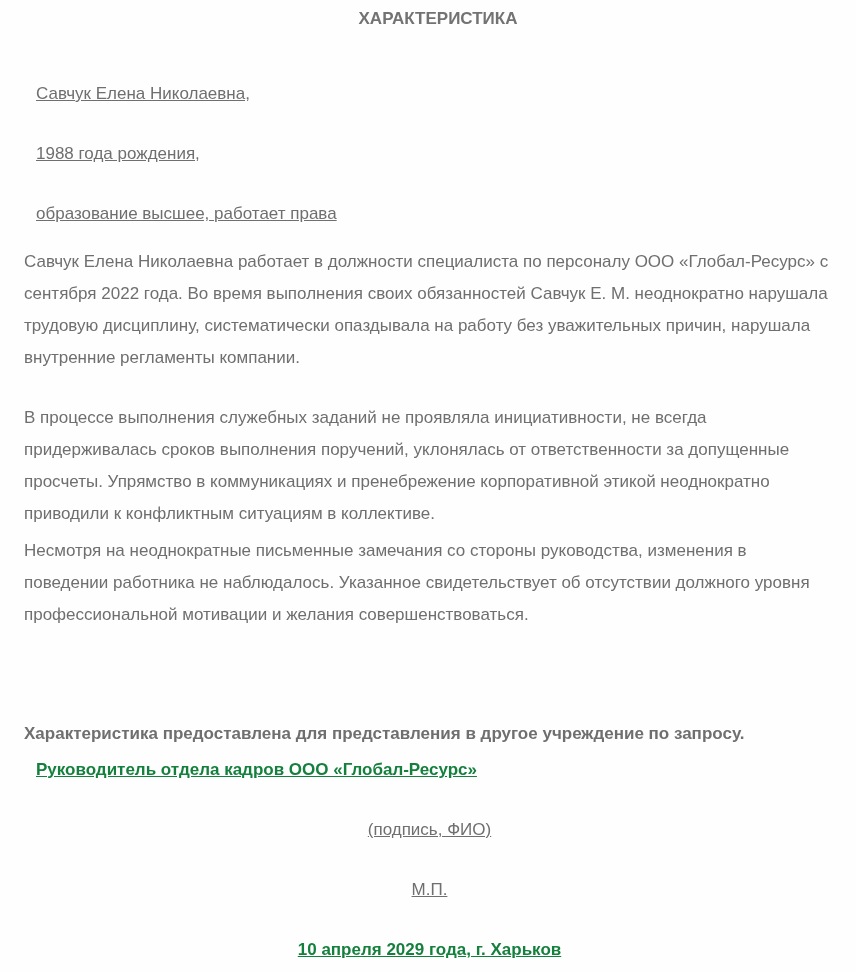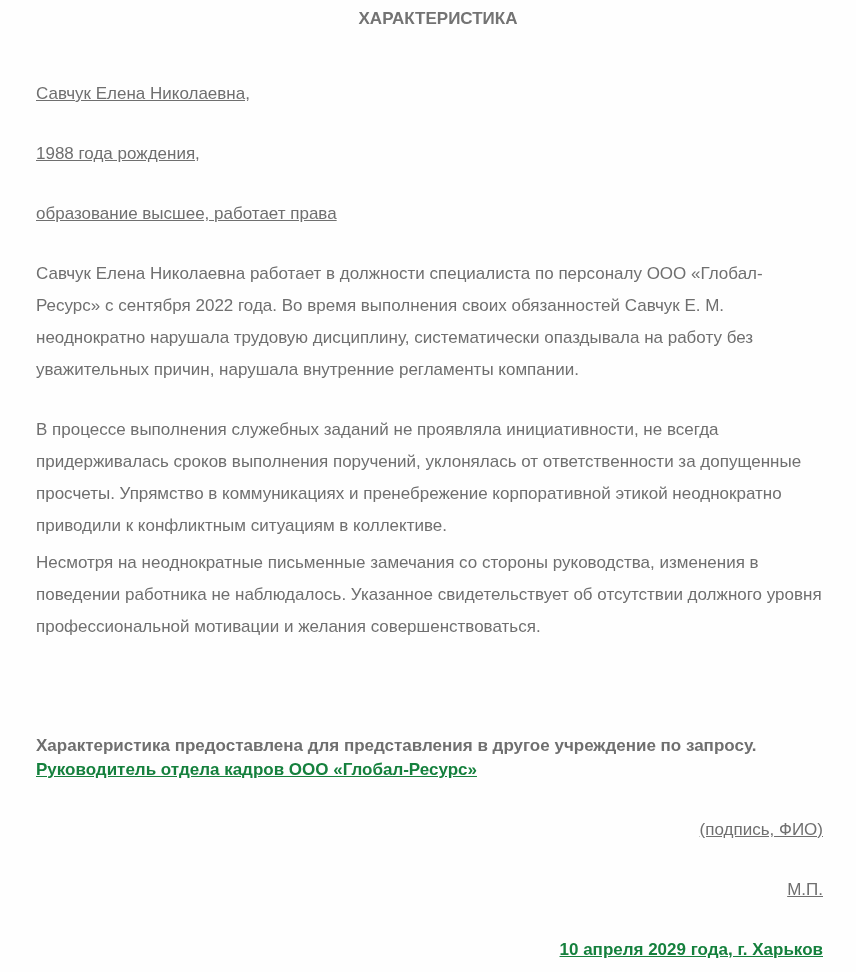--- a/index.html
+++ b/index.html
@@ -40,26 +40,26 @@
       left: 0;
       right: 0;
       margin: 16px;
       line-height: 32px;
       text-decoration: underline;
     }
     .para {
       position: absolute;
       left: 0;
       right: 0;
-      margin: 16px;
+      margin: 4px;
       line-height: 32px;
       font-size: 17px;
     }
     .bold { font-weight: bold; color: #15803d; }
-    .right { text-align: right; }
+    .right { text-align: center; }
   </style>
 </head>
 <body>
 
 <div class="doc">
   <h1 class="title">ХАРАКТЕРИСТИКА</h1>
 
   <p class="line" style="top:62px;">Савчук Елена Николаевна,</p>
   <p class="line" style="top:122px;">1988 года рождения,</p>
   <p class="line" style="top:182px;">образование высшее, работает права</p>

